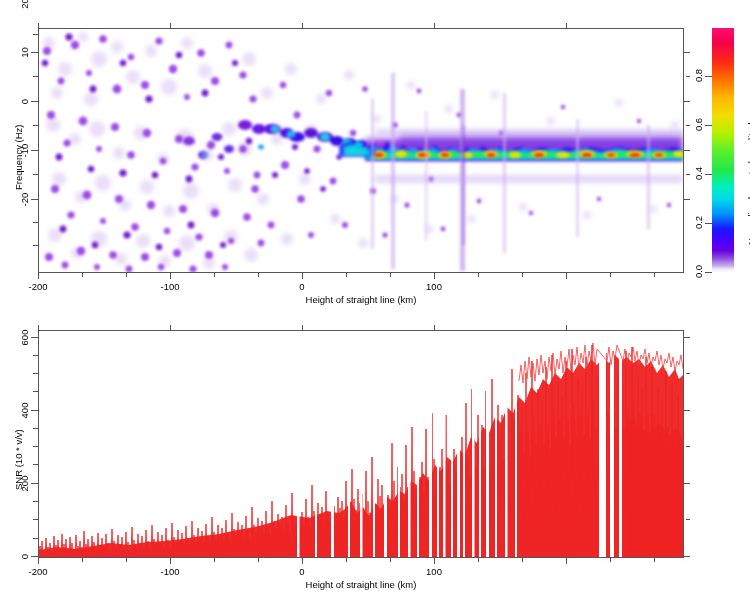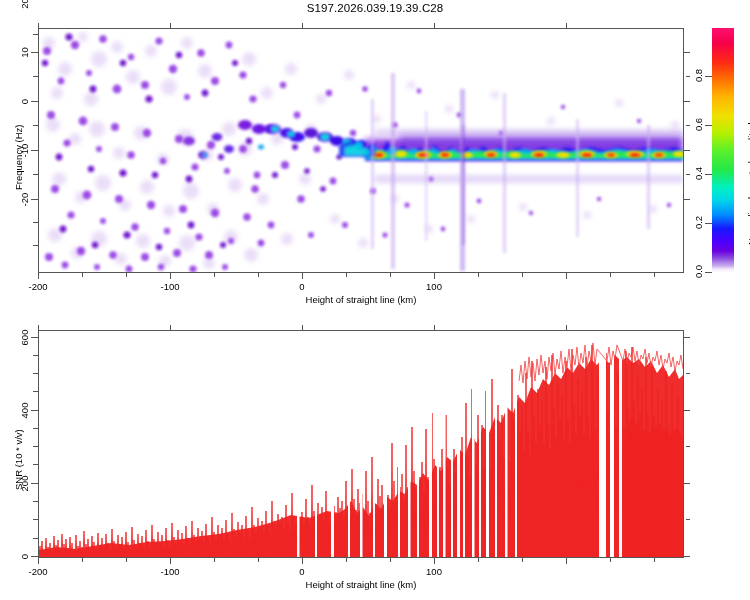--- a/index.html
+++ b/index.html
@@ -37,21 +37,20 @@
         #0090ff 24%, #00d8e8 30%, #00f0c0 35%,
         #22e84a 42%, #5cf02a 50%, #b4f000 57%,
         #f0e000 64%, #ffb400 72%, #ff7000 79%,
         #ff2a14 86%, #f5004a 94%, #ff0f70 100%);}
 </style>
 </head>
 <body>
 
 <div class="fig">
 
-  <div id="figure-title">S197.2026.039.19.39.C28</div>
 
   <div class="panel" id="spec-panel">
     <div class="plotinner">
       <svg width="644" height="243" viewBox="0 0 644 243">
         <defs>
 
           <filter id="blb" x="-50%" y="-50%" width="200%" height="200%">
             <feGaussianBlur stdDeviation="1.6"></feGaussianBlur>
           </filter>
           <filter id="blb2" x="-50%" y="-50%" width="200%" height="200%">

